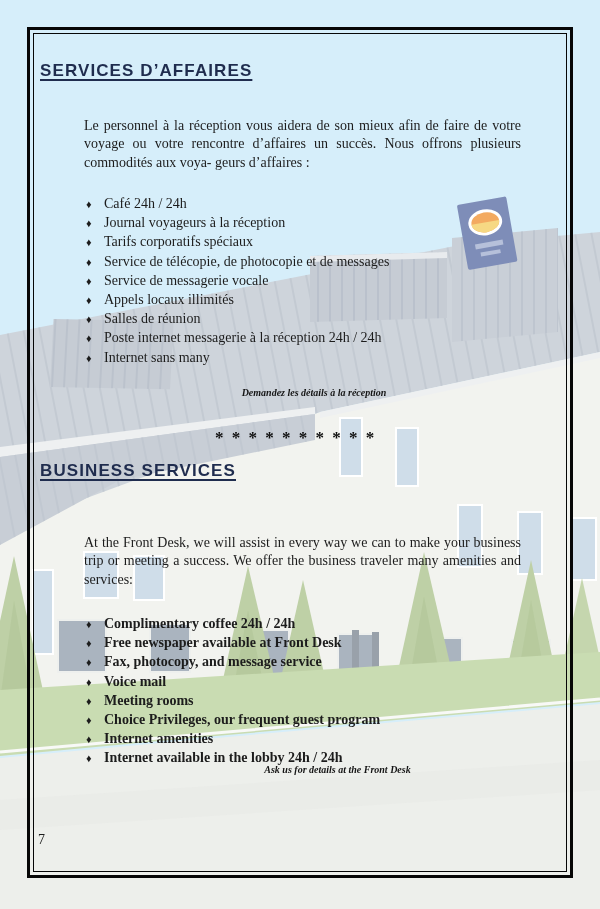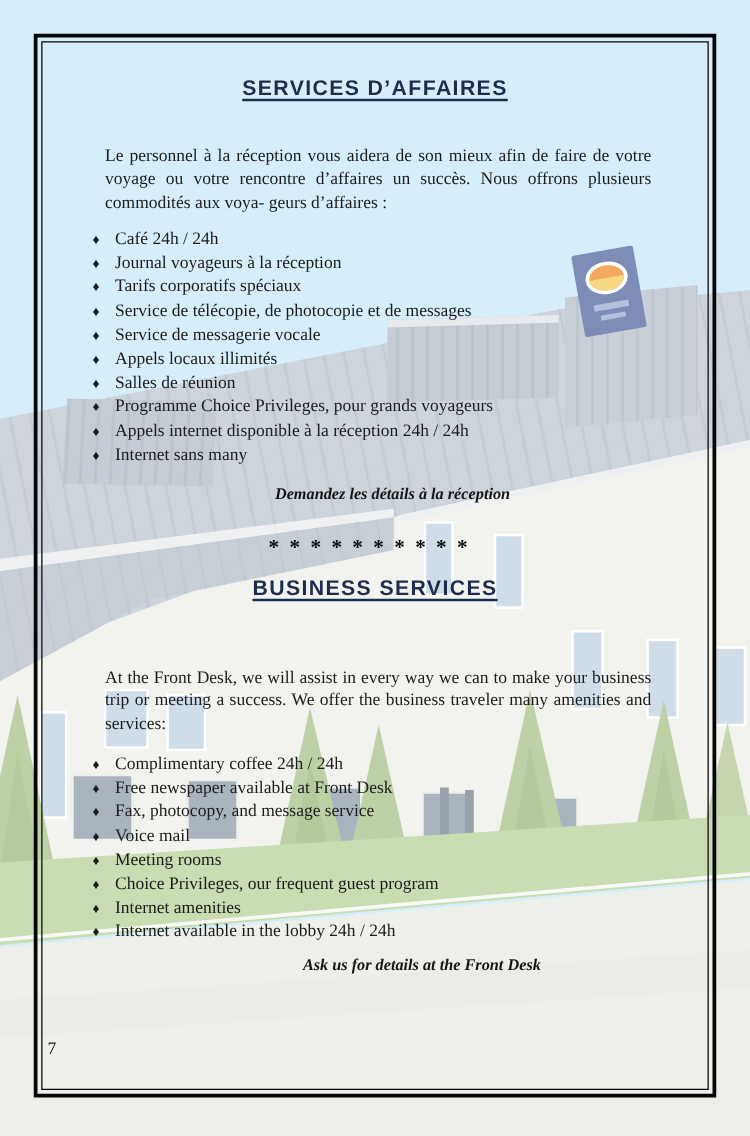--- a/index.html
+++ b/index.html
@@ -11,46 +11,46 @@
   .photo { position:absolute; left:0; top:0; }
   .border-outer {
     position:absolute; left:27px; top:27px; width:546px; height:851px;
     border:3px solid #060606; box-sizing:border-box;
   }
   .border-inner {
     position:absolute; left:33px; top:33px; width:534px; height:839px;
     border:1px solid #060606; box-sizing:border-box;
   }
   .section-title {
-    position:absolute; left:40px; width:520px; text-align:center;
+    position:absolute; left:40px; width:520px; 
     font-family:"Liberation Sans", sans-serif; font-weight:bold;
     font-size:17px; letter-spacing:1.1px; color:#1f2c4e;
   }
   .section-title span {
     text-decoration:underline; text-decoration-thickness:2px; text-underline-offset:3px;
   }
   .fr-title { top:61px; }
   .en-title { top:461px; }
   .para {
     position:absolute; left:84px; width:437px;
     font-size:14px; line-height:18.4px; text-align:justify;
   }
   .fr-intro { top:103px; }
   .en-intro { top:520px; }
   .list {
     position:absolute; left:70px; width:450px;
-    list-style:none; margin:4px; padding:0; font-size:14px;
+    list-style:none; margin:16px; padding:0; font-size:14px;
   }
   .list li { height:19.2px; line-height:19.2px; white-space:nowrap; }
   .list .bullet { display:inline-block; width:18px; font-size:11px; }
   .fr-list { top:178px; }
-  .en-list { top:598px; }
+  .en-list { top:598px;font-weight:bold; }
   .note {
     position:absolute; left:68px; width:437px; box-sizing:border-box;
-    text-align:center; font-weight:bold; font-style:italic; font-size:13px;
+    text-align:center; font-weight:bold; font-style:italic; font-size:10px;
     color:#151515;
   }
   .fr-note { top:387px; padding-left:55px; }
   .en-note { top:764px; padding-left:102px; }
   .stars {
     position:absolute; left:68px; width:437px; box-sizing:border-box; padding-left:18px;
     top:428px; text-align:center; font-weight:bold; font-size:17px;
     letter-spacing:2px; color:#0e0e0e;
   }
   .page-number { position:absolute; left:38px; top:832px; font-size:14px; }
@@ -171,24 +171,21 @@
       <li>
       <span class="bullet">♦</span><span>Service de messagerie vocale</span>
     </li>
       <li>
       <span class="bullet">♦</span><span>Appels locaux illimités</span>
     </li>
       <li>
       <span class="bullet">♦</span><span>Salles de réunion</span>
     </li>
       <li>
-      <span class="bullet">♦</span><span>Programme Choice Privileges, pour grands voyageurs</span>
-    </li>
-      <li>
-      <span class="bullet">♦</span><span>Appels internet disponible à la réception 24h / 24h</span>
+      <span class="bullet">♦</span><span>Poste internet messagerie à la réception 24h / 24h</span>
     </li>
       <li>
       <span class="bullet">♦</span><span>Internet sans many</span>
     </li>
     </ul>
   <div class="note fr-note">Demandez les détails à la réception</div>
 
   <div class="stars">* * * * * * * * * *</div>
 
   <div class="section-title en-title">

